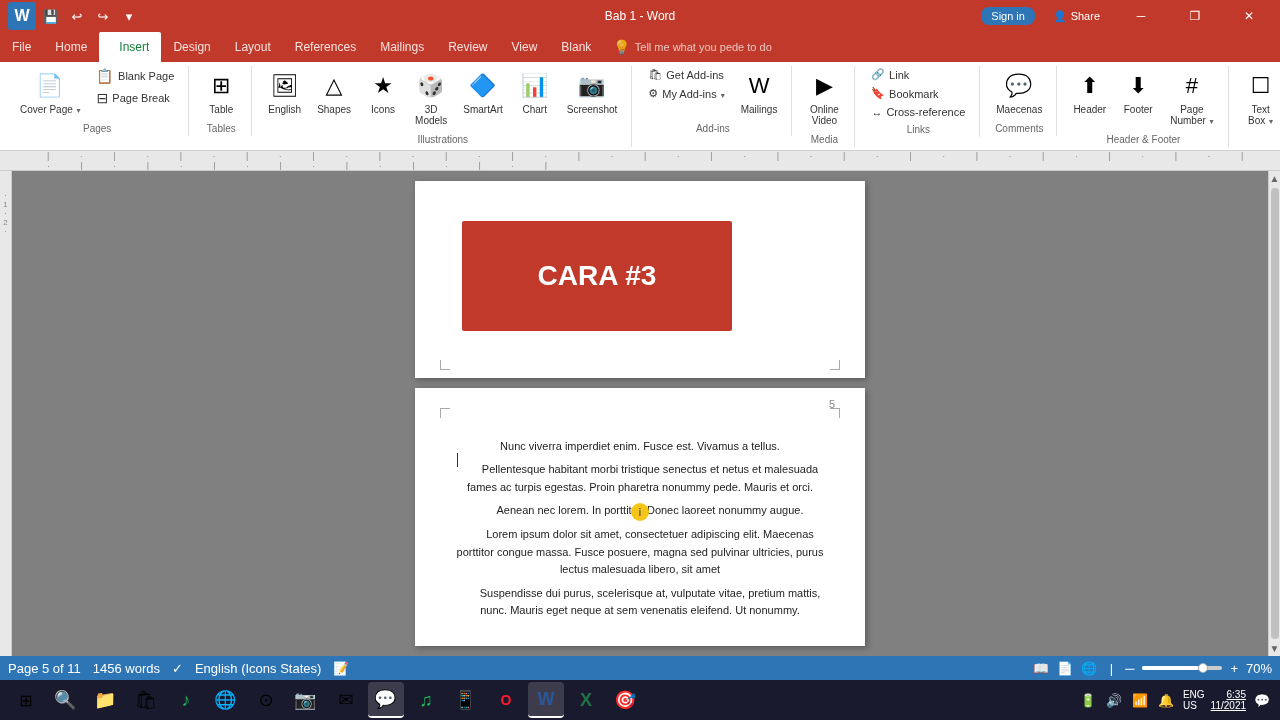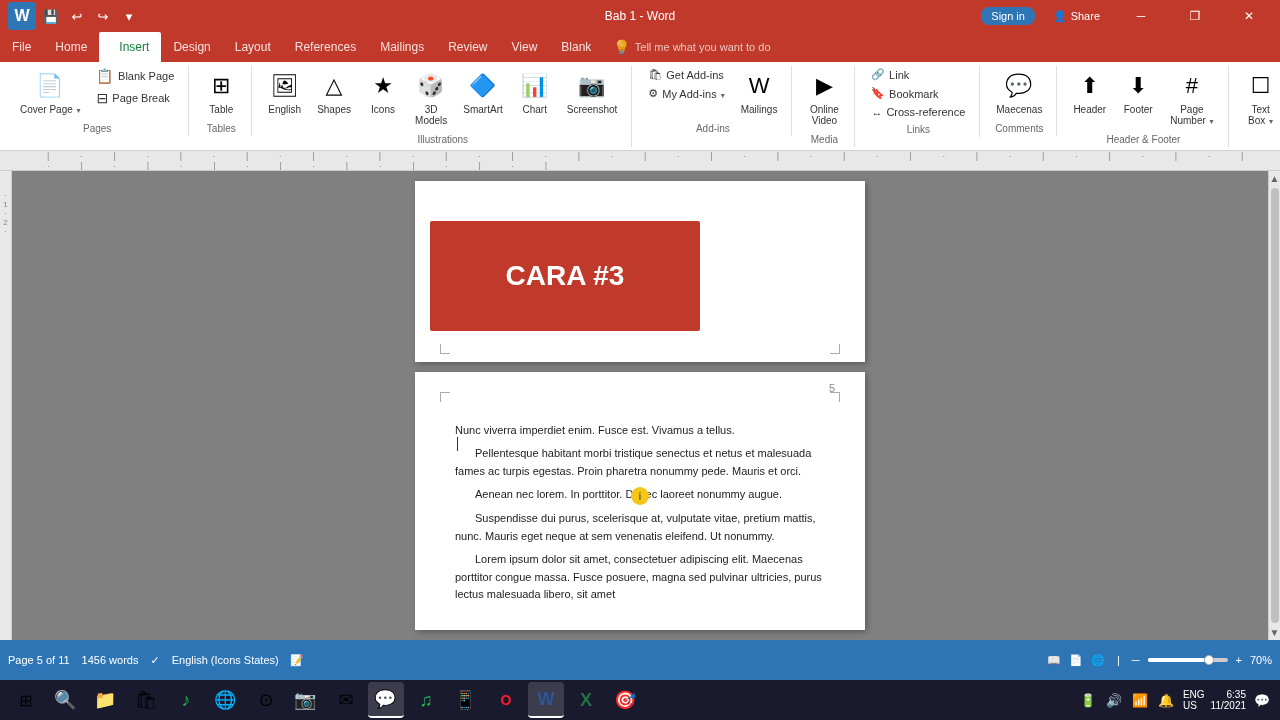--- a/index.html
+++ b/index.html
@@ -48,21 +48,21 @@
     .ruler { height: 20px; background: #e8e8e8; border-bottom: 1px solid #ccc; display: flex; align-items: center; padding-left: 12px; position: relative; overflow: hidden; }
     .ruler-line { display: flex; align-items: center; width: 100%; font-size: 9px; color: #888; }
 
     
     .main-area { display: flex; flex: 1; overflow: hidden; }
     .left-ruler { width: 12px; background: #e8e8e8; border-right: 1px solid #ccc; position: relative; }
     .doc-area { flex: 1; background: #808080; overflow: hidden; display: flex; flex-direction: column; align-items: center; padding: 10px 0; gap: 10px; position: relative; }
     .right-scrollbar { width: 12px; background: #e8e8e8; border-left: 1px solid #ccc; display: flex; flex-direction: column; align-items: center; }
 
     
-    .page { background: white; width: 450px; box-shadow: 2px 2px 6px rgba(0,0,0,0.3); position: relative; }
+    .page { background: white; width: 450px; box-shadow: 2px 2px 6px rgba(0,0,0,0.3); position: relative; padding-left: 32px; }
     .page-upper { height: 240px; }
     .page-lower { height: 260px; padding: 30px 40px 20px 40px; }
 
     
     .orange-slide { width: 270px; height: 110px; background: #c0392b; display: flex; align-items: center; justify-content: center; margin: 40px 0 0 15px; border-radius: 2px; }
     .orange-slide-text { color: white; font-size: 28px; font-weight: bold; }
 
     
     .corner-mark { position: absolute; width: 10px; height: 10px; border-color: #aaa; border-style: solid; }
     .corner-mark.tl { top: 20px; left: 25px; border-width: 1px 0 0 1px; }
@@ -74,26 +74,26 @@
     .page-num { position: absolute; top: 10px; right: 30px; font-size: 11px; color: #888; }
 
     
     .text-cursor { width: 1px; height: 14px; background: #333; display: inline-block; animation: blink 1s infinite; margin-right: 1px; }
     @keyframes blink { 0%, 50% { opacity: 1; } 51%, 100% { opacity: 0; } }
 
     
     .smart-tag { position: absolute; width: 18px; height: 18px; background: #f5c518; border-radius: 50%; display: flex; align-items: center; justify-content: center; font-size: 11px; color: #333; cursor: pointer; top: 60px; left: 50%; transform: translateX(-50%); }
 
     
-    .doc-text { font-size: 11px; color: #222; line-height: 1.6; }
+    .doc-text { font-size: 11px; color: #222; line-height: 1.6; text-align: center; }
     .doc-text p { margin-bottom: 6px; text-indent: 20px; }
     .doc-text p:first-child { text-indent: 0; }
 
     
-    .statusbar { height: 40px; background: #2e75b6; display: flex; align-items: center; justify-content: space-between; padding: 0 8px; color: white; font-size: 11px; }
+    .statusbar { height: 24px; background: #2e75b6; display: flex; align-items: center; justify-content: space-between; padding: 0 8px; color: white; font-size: 13px; }
     .statusbar-left { display: flex; gap: 12px; }
     .statusbar-right { display: flex; align-items: center; gap: 8px; }
 
     
     .taskbar { height: 40px; background: #1a1a2e; display: flex; align-items: center; justify-content: space-between; padding: 0 8px; }
     .taskbar-left { display: flex; align-items: center; gap: 4px; }
     .taskbar-app { width: 36px; height: 36px; display: flex; align-items: center; justify-content: center; border-radius: 4px; cursor: pointer; font-size: 18px; }
     .taskbar-app.active { background: rgba(255,255,255,0.15); border-bottom: 2px solid white; }
     .taskbar-right { display: flex; align-items: center; gap: 8px; color: white; font-size: 11px; }
     .sys-tray { display: flex; align-items: center; gap: 6px; }
@@ -136,21 +136,21 @@
     <div class="ribbon-tab active">Insert</div>
     <div class="ribbon-tab">Design</div>
     <div class="ribbon-tab">Layout</div>
     <div class="ribbon-tab">References</div>
     <div class="ribbon-tab">Mailings</div>
     <div class="ribbon-tab">Review</div>
     <div class="ribbon-tab">View</div>
     <div class="ribbon-tab">Blank</div>
     <div style="flex:1; display:flex; align-items:center; padding:0 10px;">
       <span style="font-size:14px;color:rgba(255,255,255,0.7);">💡</span>
-      <span style="color:rgba(255,255,255,0.7);font-size:11px;margin-left:4px;">Tell me what you want to do</span>
+      <span style="color:rgba(255,255,255,0.7);font-size:11px;margin-left:4px;">Tell me what you pede to do</span>
     </div>
   </div>
 
   <div class="ribbon-content">
 
     <div class="ribbon-group">
       <div class="ribbon-group-items">
         <div class="ribbon-btn-large">
           <div class="icon">📄</div>
           <div class="label">Cover Page <span class="dropdown-arrow">▾</span></div>
@@ -347,22 +347,22 @@
       </div>
 
       <div style="position:absolute; top:65px; left:42px;">
         <span class="text-cursor"></span>
       </div>
 
       <div class="doc-text" style="margin-top:20px;">
         <p>Nunc viverra imperdiet enim. Fusce est. Vivamus a tellus.</p>
         <p>Pellentesque habitant morbi tristique senectus et netus et malesuada fames ac turpis egestas. Proin pharetra nonummy pede. Mauris et orci.</p>
         <p>Aenean nec lorem. In porttitor. Donec laoreet nonummy augue.</p>
+        <p>Lorem ipsum dolor sit amet, consectetuer adipiscing elit. Maecenas porttitor congue massa. Fusce posuere, magna sed pulvinar ultricies, purus lectus malesuada libero, sit amet</p>
         <p>Suspendisse dui purus, scelerisque at, vulputate vitae, pretium mattis, nunc. Mauris eget neque at sem venenatis eleifend. Ut nonummy.</p>
-        <p>Lorem ipsum dolor sit amet, consectetuer adipiscing elit. Maecenas porttitor congue massa. Fusce posuere, magna sed pulvinar ultricies, purus lectus malesuada libero, sit amet</p>
       </div>
     </div>
   </div>
 
   <div class="right-scrollbar">
     <div style="font-size:10px;color:#666;cursor:pointer;padding:2px;">▲</div>
     <div style="flex:1;background:#c0c0c0;width:8px;margin:2px;border-radius:4px;cursor:pointer;"></div>
     <div style="font-size:10px;color:#666;cursor:pointer;padding:2px;">▼</div>
   </div>
 </div>
@@ -409,20 +409,20 @@
     <div class="taskbar-app" style="color:#217346;font-weight:bold;">X</div>
     <div class="taskbar-app" style="color:#6aa84f;">🎯</div>
   </div>
   <div class="taskbar-right">
     <div class="sys-tray">
       <div class="sys-icon">🔋</div>
       <div class="sys-icon">🔊</div>
       <div class="sys-icon">📶</div>
       <div class="sys-icon">🔔</div>
       <div style="color:white;font-size:10px;">ENG<br>US</div>
-      <div style="color:white;font-size:10px;text-align:right;">
+      <div style="color:white;font-size:10px;text-align:right;text-decoration:underline;">
         <div>6:35</div>
         <div>11/2021</div>
       </div>
       <div class="sys-icon">💬</div>
     </div>
   </div>
 </div>
 
 </body></html>

